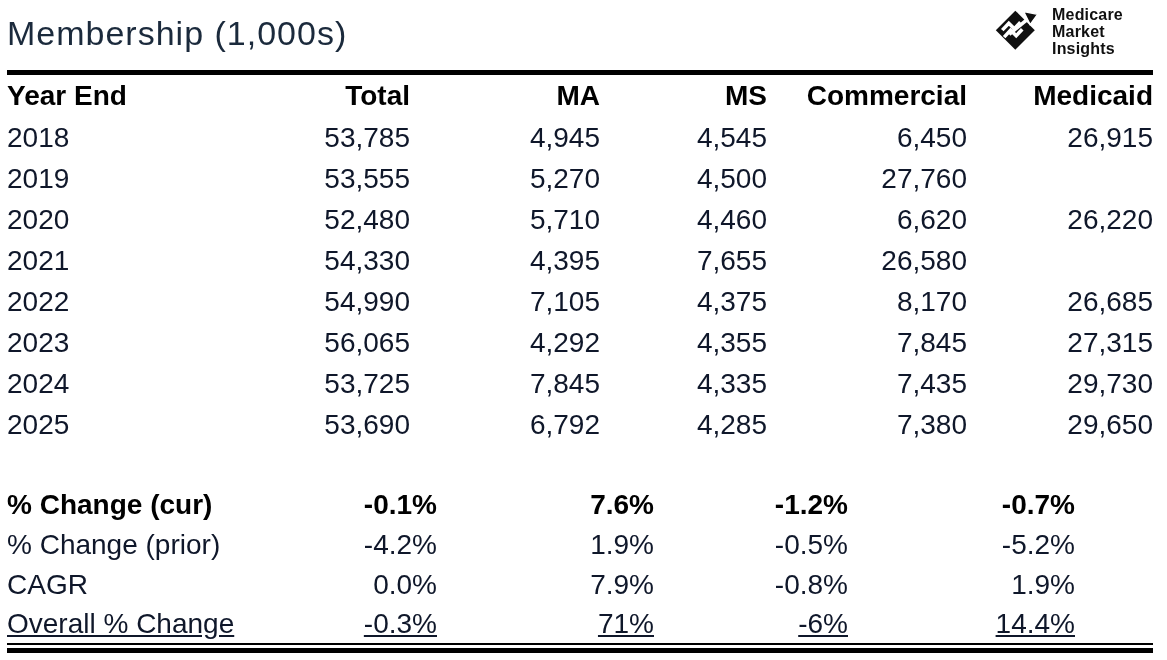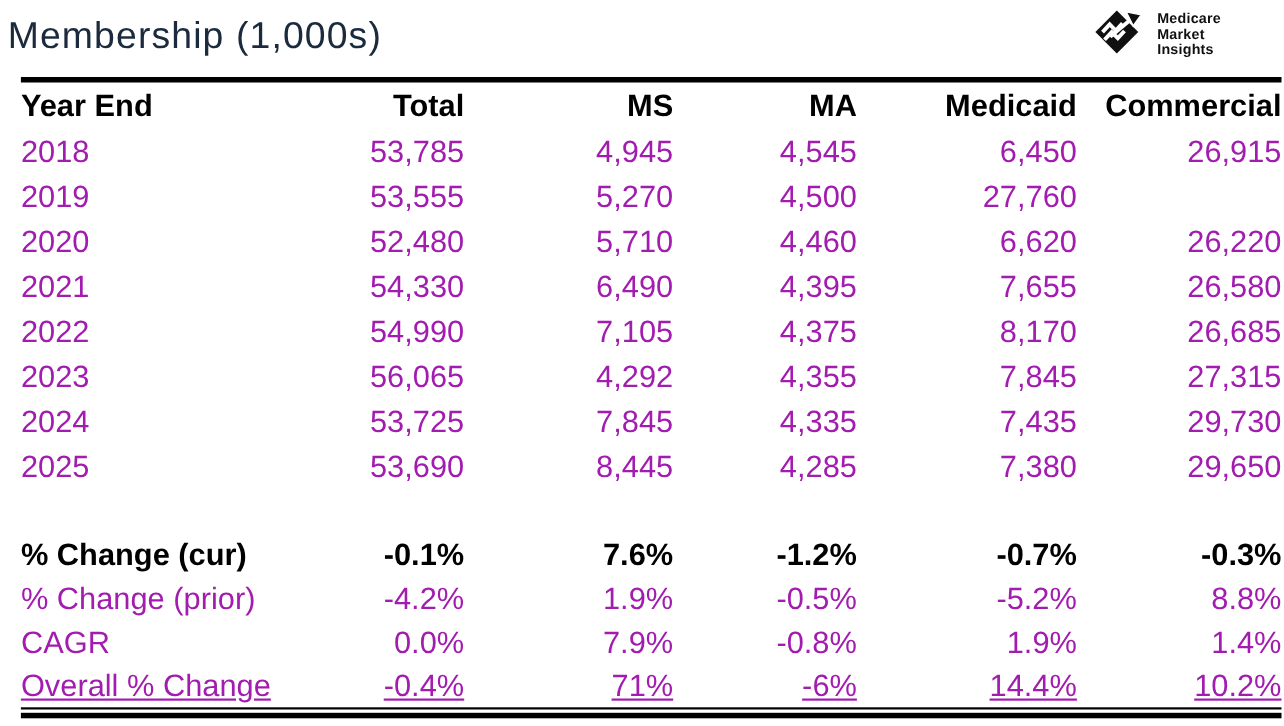--- a/index.html
+++ b/index.html
@@ -17,43 +17,42 @@
     font-size: 34px; font-weight: 400; letter-spacing: 1px;
     color: #1b2a3c;
   }
 
   .logo {
     position: absolute; left: 993px; top: 6px;
     display: flex; align-items: center; gap: 7px;
   }
   .logo-text {
     display: flex; flex-direction: column;
-    font-weight: 700; font-size: 13px; line-height: 1.07;
+    font-weight: 700; font-size: 16px; line-height: 1.07;
     color: #101010; letter-spacing: 0.2px;
   }
 
   .mtable {
     position: absolute; left: 7px; top: 70px; width: 1146px;
     border-top: 5px solid #000;
-    margin-left: 12px;
   }
   .trow {
     display: grid;
     grid-template-columns: 243px 160px 190px 167px 200px 186px;
     align-items: center;
     font-size: 28px;
-    color: #a21caf;
+    color: #0f172a;
   }
   .cell { text-align: right; white-space: nowrap; }
   .cell.first { text-align: left; }
 
   .thead .trow { height: 42px; font-weight: 700; color: #000; }
   .tbody .trow { height: 41px; }
   .spacer { height: 40px; }
-  .tsummary .trow { height: 40px; }
+  .tsummary .trow { height: 40px; gap: 27px; }
   .tsummary .trow.bold { font-weight: 700; color: #000; }
   .tsummary .trow:last-child { border-bottom: 2px solid #000; text-decoration: underline; }
   .bottom-rule { height: 5px; background: #000; margin-top: 3px; }
 </style>
 </head>
 <body>
 
 <div class="page">
 
   <h1 class="title">Membership (1,000s)</h1>
@@ -71,24 +70,24 @@
       <span>Market</span>
       <span>Insights</span>
     </div>
   </div>
 
   <div class="mtable">
     <div class="thead">
       <div class="trow">
         <div class="cell first">Year End</div>
         <div class="cell">Total</div>
+        <div class="cell">MA</div>
         <div class="cell">MS</div>
-        <div class="cell">MA</div>
+        <div class="cell">Commercial</div>
         <div class="cell">Medicaid</div>
-        <div class="cell">Commercial</div>
       </div>
     </div>
 
     <div class="tbody">
         <div class="trow">
           <div class="cell first">2018</div>
           <div class="cell">53,785</div>
           <div class="cell">4,945</div>
           <div class="cell">4,545</div>
           <div class="cell">6,450</div>
@@ -105,21 +104,20 @@
           <div class="cell first">2020</div>
           <div class="cell">52,480</div>
           <div class="cell">5,710</div>
           <div class="cell">4,460</div>
           <div class="cell">6,620</div>
           <div class="cell">26,220</div>
         </div>
         <div class="trow">
           <div class="cell first">2021</div>
           <div class="cell">54,330</div>
-          <div class="cell">6,490</div>
           <div class="cell">4,395</div>
           <div class="cell">7,655</div>
           <div class="cell">26,580</div>
         </div>
         <div class="trow">
           <div class="cell first">2022</div>
           <div class="cell">54,990</div>
           <div class="cell">7,105</div>
           <div class="cell">4,375</div>
           <div class="cell">8,170</div>
@@ -137,21 +135,21 @@
           <div class="cell first">2024</div>
           <div class="cell">53,725</div>
           <div class="cell">7,845</div>
           <div class="cell">4,335</div>
           <div class="cell">7,435</div>
           <div class="cell">29,730</div>
         </div>
         <div class="trow">
           <div class="cell first">2025</div>
           <div class="cell">53,690</div>
-          <div class="cell">8,445</div>
+          <div class="cell">6,792</div>
           <div class="cell">4,285</div>
           <div class="cell">7,380</div>
           <div class="cell">29,650</div>
         </div>
       </div>
 
     <div class="spacer"></div>
 
     <div class="tsummary">
         <div class="trow bold">
@@ -173,21 +171,21 @@
         <div class="trow">
           <div class="cell first">CAGR</div>
           <div class="cell">0.0%</div>
           <div class="cell">7.9%</div>
           <div class="cell">-0.8%</div>
           <div class="cell">1.9%</div>
           <div class="cell">1.4%</div>
         </div>
         <div class="trow">
           <div class="cell first">Overall % Change</div>
-          <div class="cell">-0.4%</div>
+          <div class="cell">-0.3%</div>
           <div class="cell">71%</div>
           <div class="cell">-6%</div>
           <div class="cell">14.4%</div>
           <div class="cell">10.2%</div>
         </div>
       </div>
 
     <div class="bottom-rule"></div>
   </div>
 

